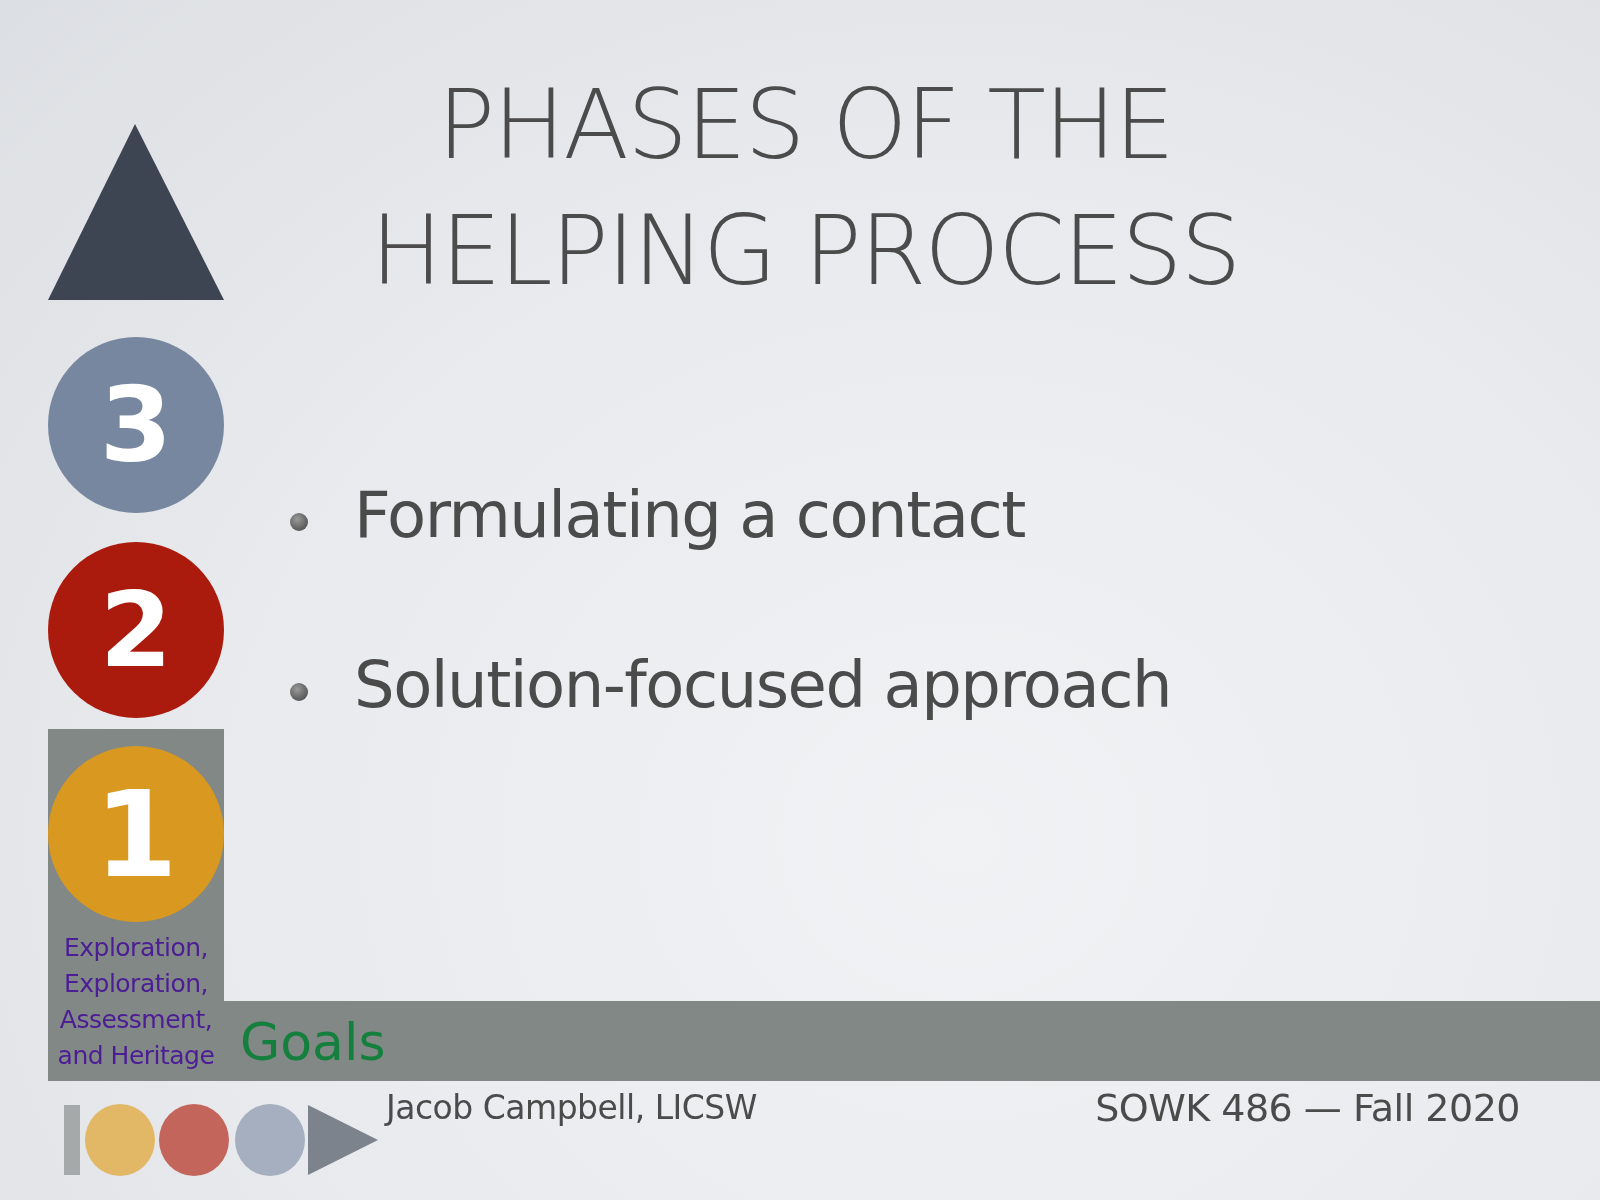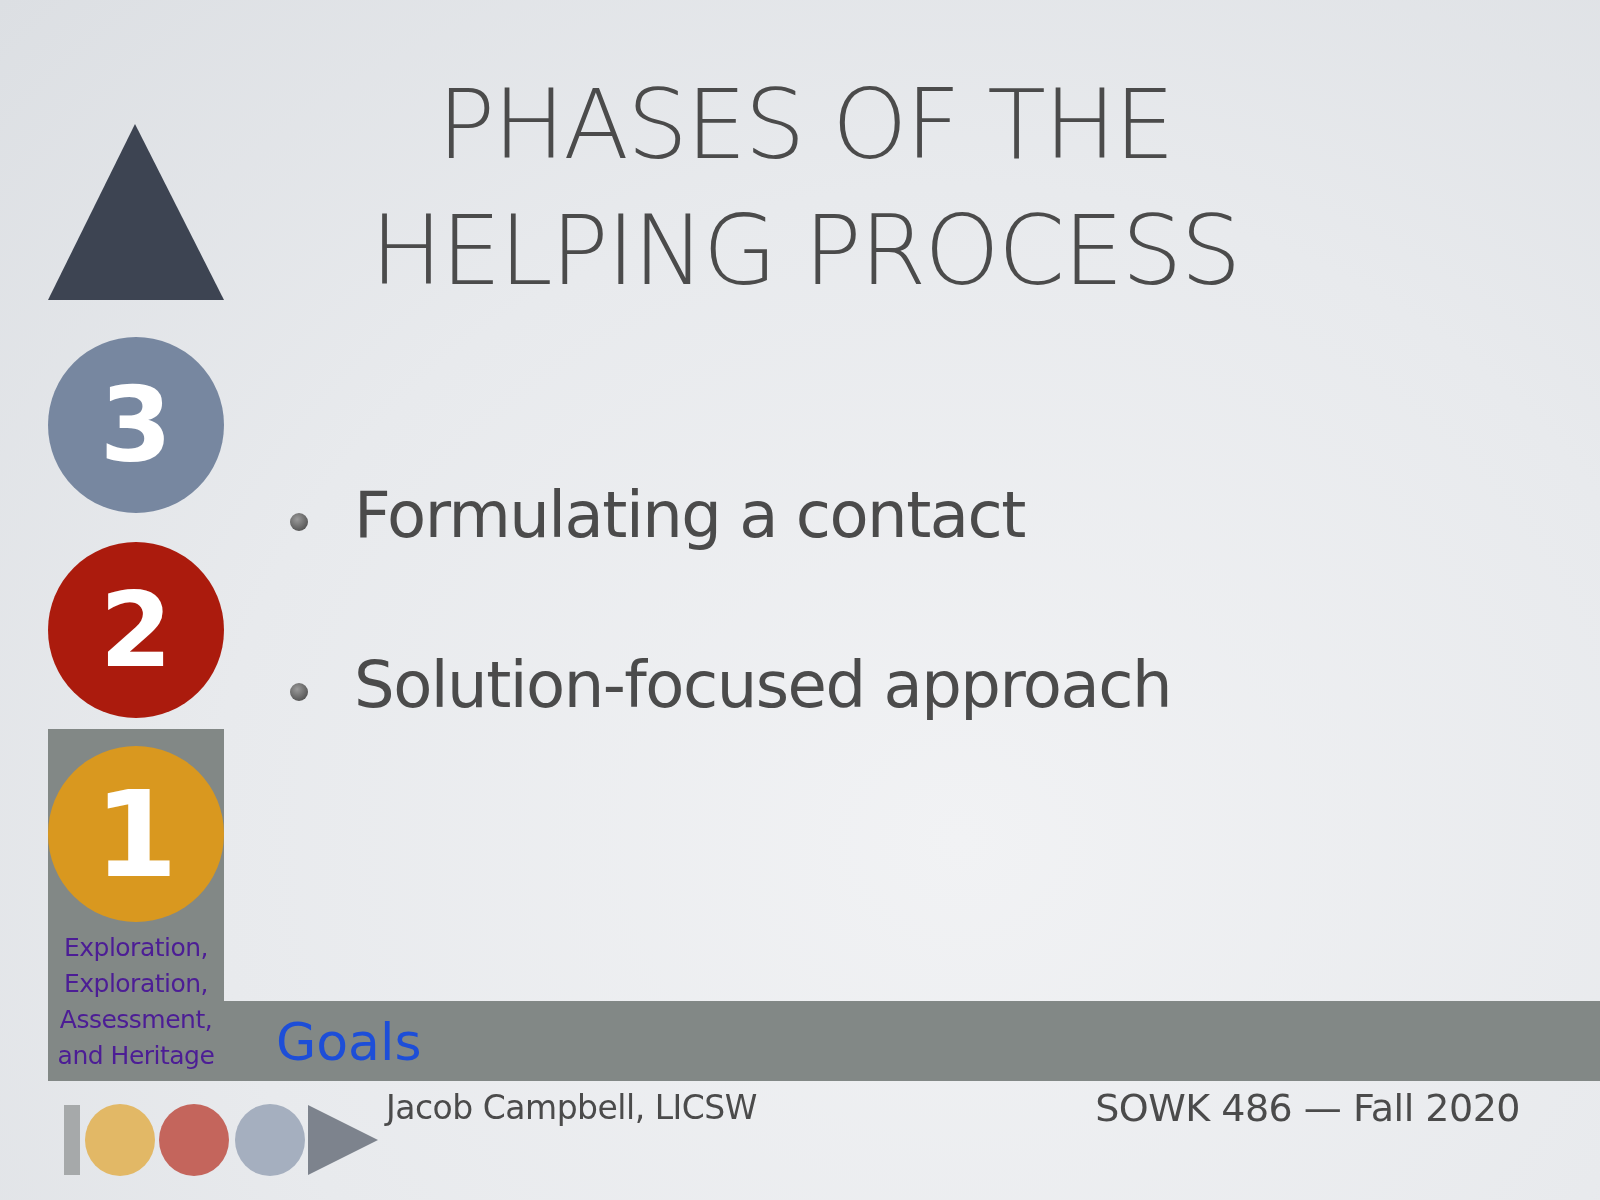--- a/index.html
+++ b/index.html
@@ -36,22 +36,22 @@
     .phase1-label {
       left: 48px; top: 930px; width: 176px;
       text-align: center; color: #4c1d95;
       font-size: 25px; line-height: 36px; letter-spacing: -0.5px;
     }
     .goals-bar {
       left: 224px; top: 1001px; width: 1376px; height: 80px;
       background: #828886;
     }
     .goals-label {
-      left: 240px; top: 1010px; color: #1d4ed8;
-      font-size: 52px; line-height: 64px; margin-left: 36px;
+      left: 240px; top: 1010px; color: #15803d;
+      font-size: 52px; line-height: 64px;
     }
     .bullets { left: 290px; top: 475px; }
     .bullet {
       position: absolute; left: 0; white-space: nowrap;
       font-size: 64px; line-height: 80px; color: #4b4b4b;
       letter-spacing: -1.5px;
     }
     .bullet .dot {
       position: absolute; left: 0; top: 38px;
       width: 18px; height: 18px; border-radius: 50%;

